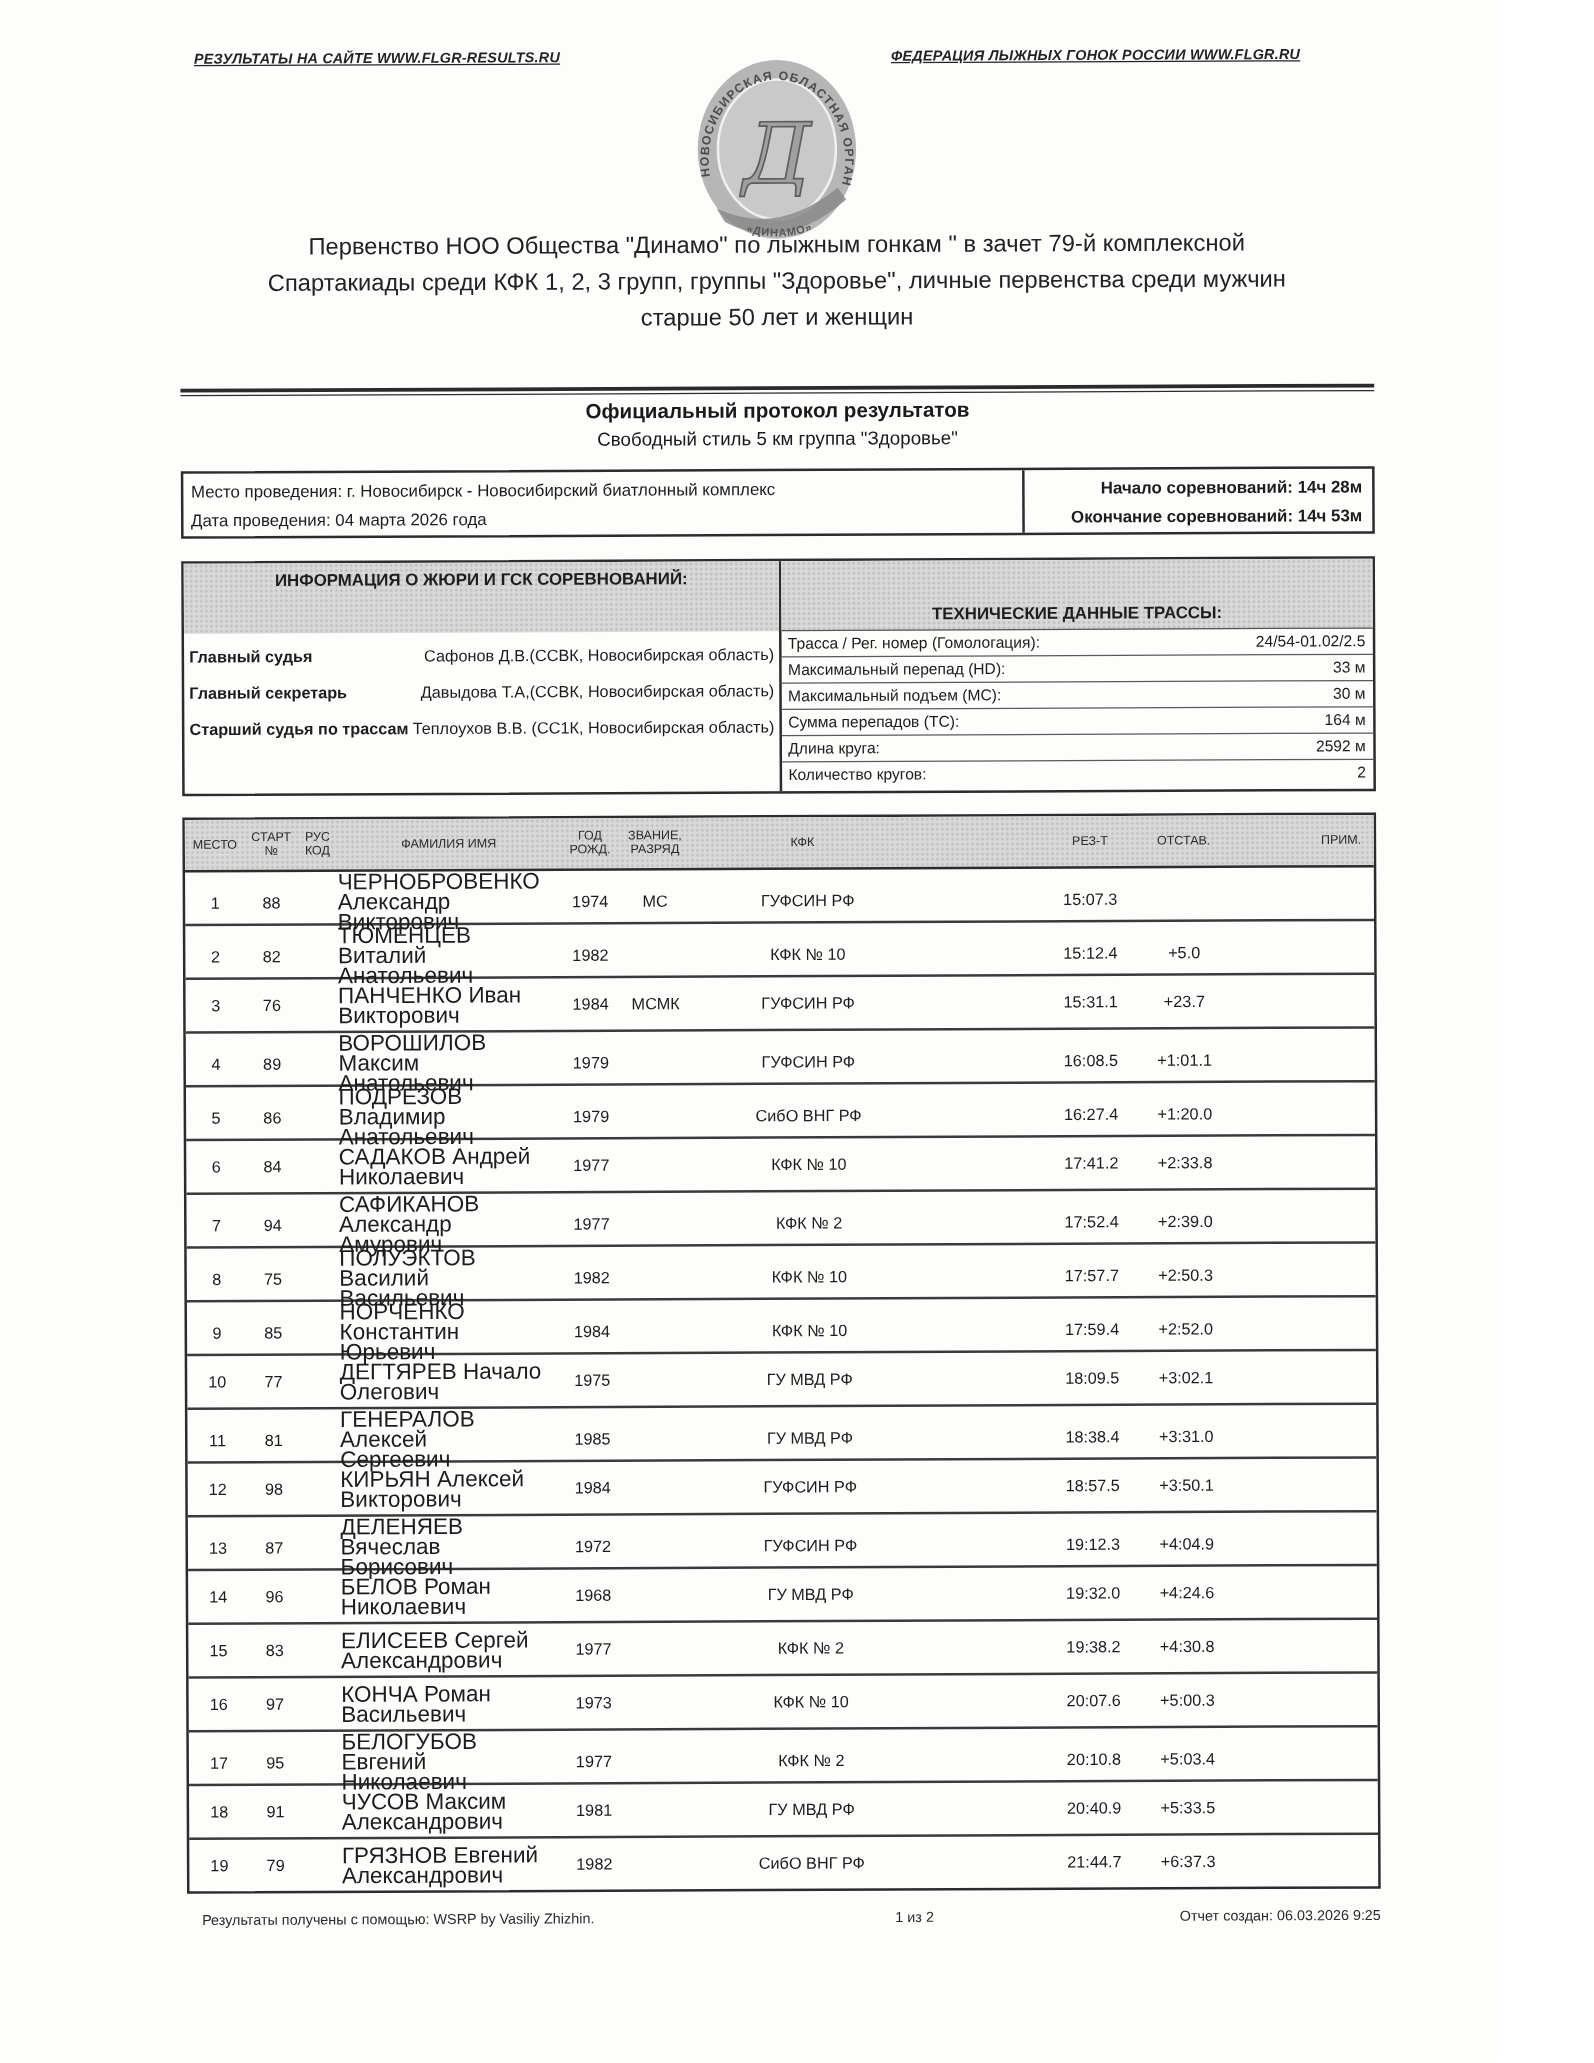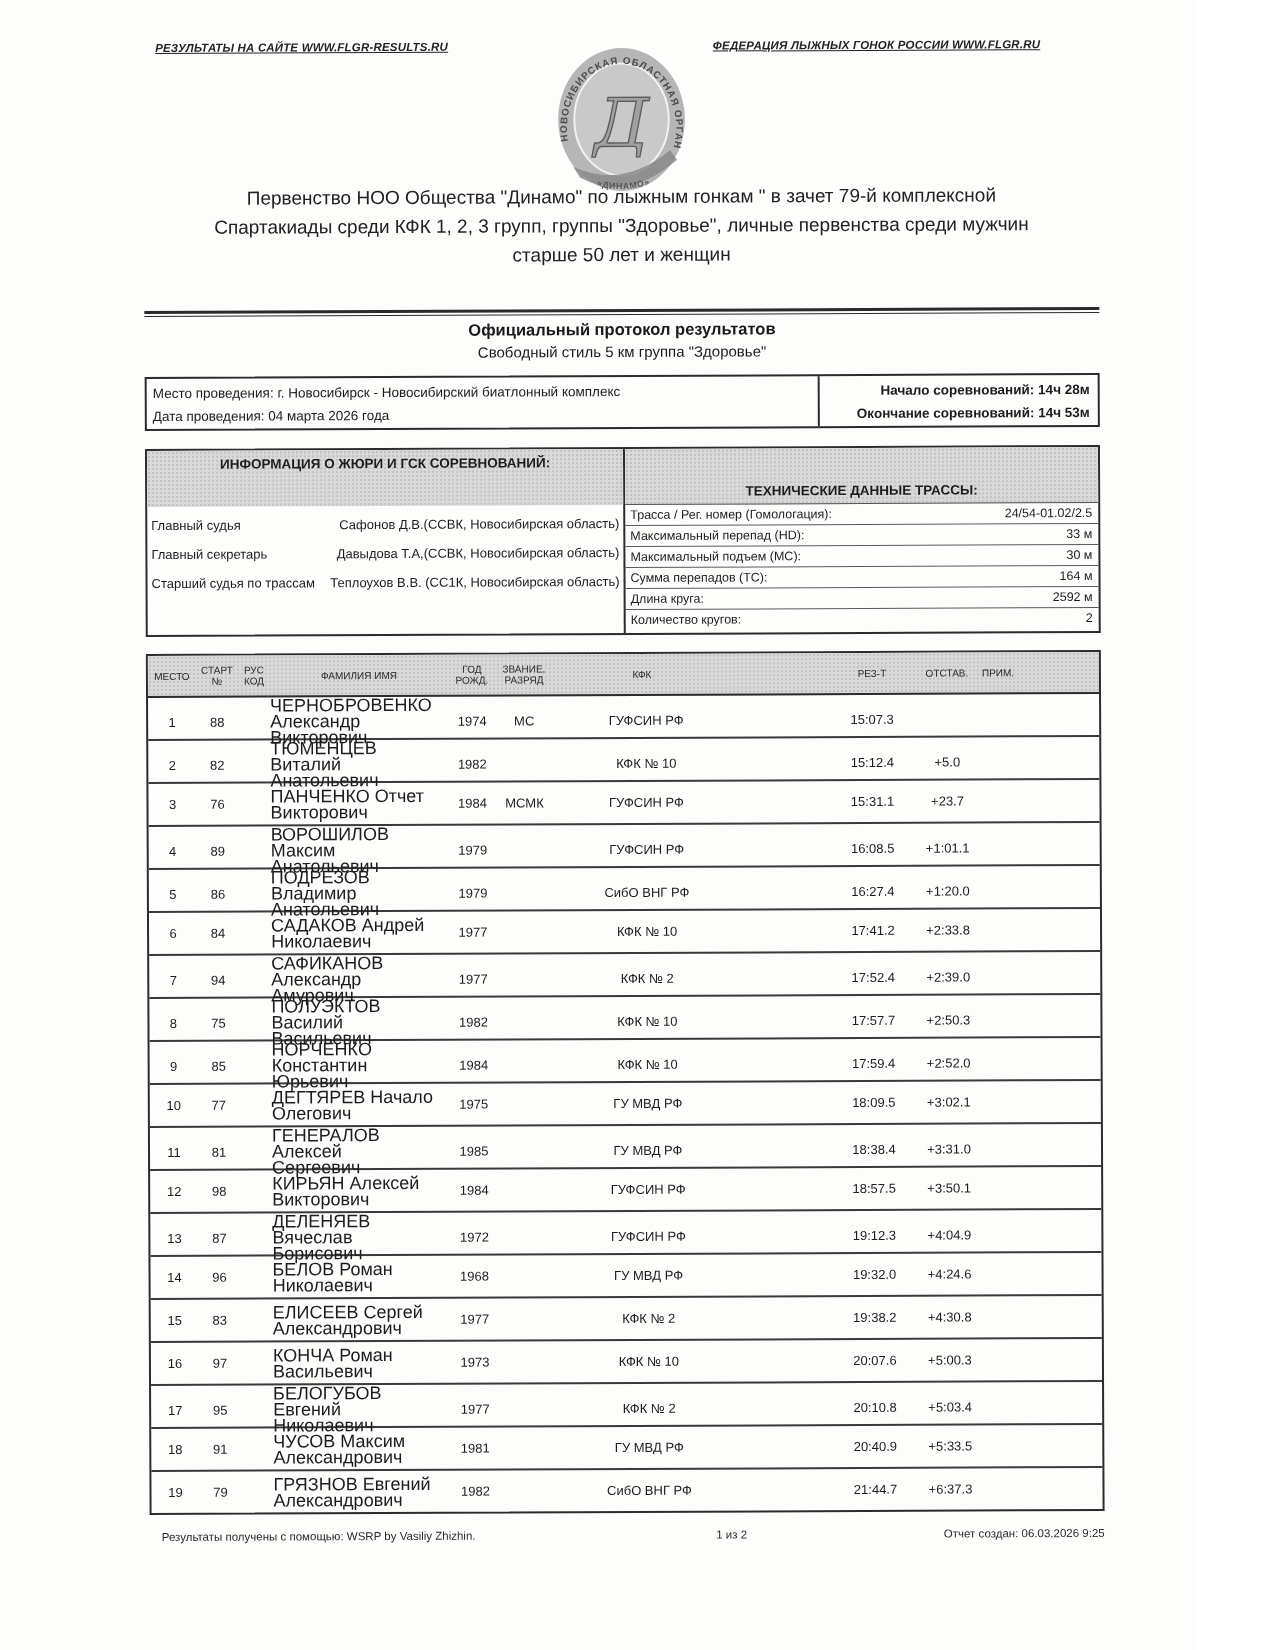--- a/index.html
+++ b/index.html
@@ -33,34 +33,34 @@
   .jury-box{margin-top:18px;border:2px solid #2c2c2c;height:184px;display:flex;}
   .jury-col{width:478px;border-right:2px solid #2c2c2c;box-sizing:border-box;}
   .course-col{flex:1;}
   .band{height:56px;background-color:#d9d9d9;
         background-image:radial-gradient(rgba(110,110,110,.22) 1px,transparent 1.2px);background-size:4px 4px;
         font-size:13.5px;font-weight:bold;text-align:center;color:#1d1d1d;box-sizing:border-box;}
   .band-top{padding-top:6px;}
   .band-bottom{display:flex;align-items:flex-end;justify-content:center;padding-bottom:5px;border-bottom:1px solid #555;}
   .jury-rows{padding-top:4px;}
   .j-row{display:flex;justify-content:space-between;font-size:13px;line-height:29px;padding:0 4px 0 4px;}
-  .j-role{white-space:nowrap;}
+  .j-role{white-space:nowrap;font-weight:bold;}
   .j-name{white-space:nowrap;text-align:right;}
   .c-row{display:flex;justify-content:space-between;font-size:12.5px;line-height:20px;
          border-bottom:1px solid #5a5a5a;padding:0 6px 0 5px;}
   .c-row:last-child{border-bottom:none;}
 
   
   .results{margin-top:17px;border:2px solid #2c2c2c;}
   .grid{display:grid;grid-template-columns:48px 42px 32px 178px 48px 56px 180px 100px 80px 70px 1fr;align-items:center;}
   .t-head{height:40px;background-color:#d9d9d9;
         background-image:radial-gradient(rgba(110,110,110,.22) 1px,transparent 1.2px);background-size:4px 4px;
         border-bottom:2px solid #2c2c2c;font-size:10px;color:#2a2a2a;}
   .h-cell{text-align:center;line-height:11px;}
-  .h-right{text-align:left;padding-right:10px;}
+  .h-right{text-align:right;padding-right:10px;}
   .r-row{height:41px;border-bottom:2px solid #3a3a3a;}
   .r-row:last-child{border-bottom:none;}
   .c{font-size:13px;text-align:center;}
   .c-name{text-align:left;font-size:18px;line-height:16px;}
   .c-team{text-align:center;padding-left:8px;}
   .nm2:empty{display:none;}
 
   
   .footer{display:flex;justify-content:space-between;margin-top:16px;font-size:11.5px;color:#2a2a2a;
           padding-left:12px;}
@@ -246,21 +246,21 @@
     <div class="c">15:12.4</div>
     <div class="c">+5.0</div>
     <div class="c"></div>
   </div>
 
   <div class="grid r-row">
     <div class="c">3</div>
     <div class="c">76</div>
     <div class="c"></div>
     <div class="c c-name">
-      <div class="nm1">ПАНЧЕНКО  Отчет</div>
+      <div class="nm1">ПАНЧЕНКО  Иван</div>
       <div class="nm2">Викторович</div>
     </div>
     <div class="c">1984</div>
     <div class="c">МСМК</div>
     <div class="c c-team">ГУФСИН РФ</div>
     <div class="c"></div>
     <div class="c">15:31.1</div>
     <div class="c">+23.7</div>
     <div class="c"></div>
   </div>

